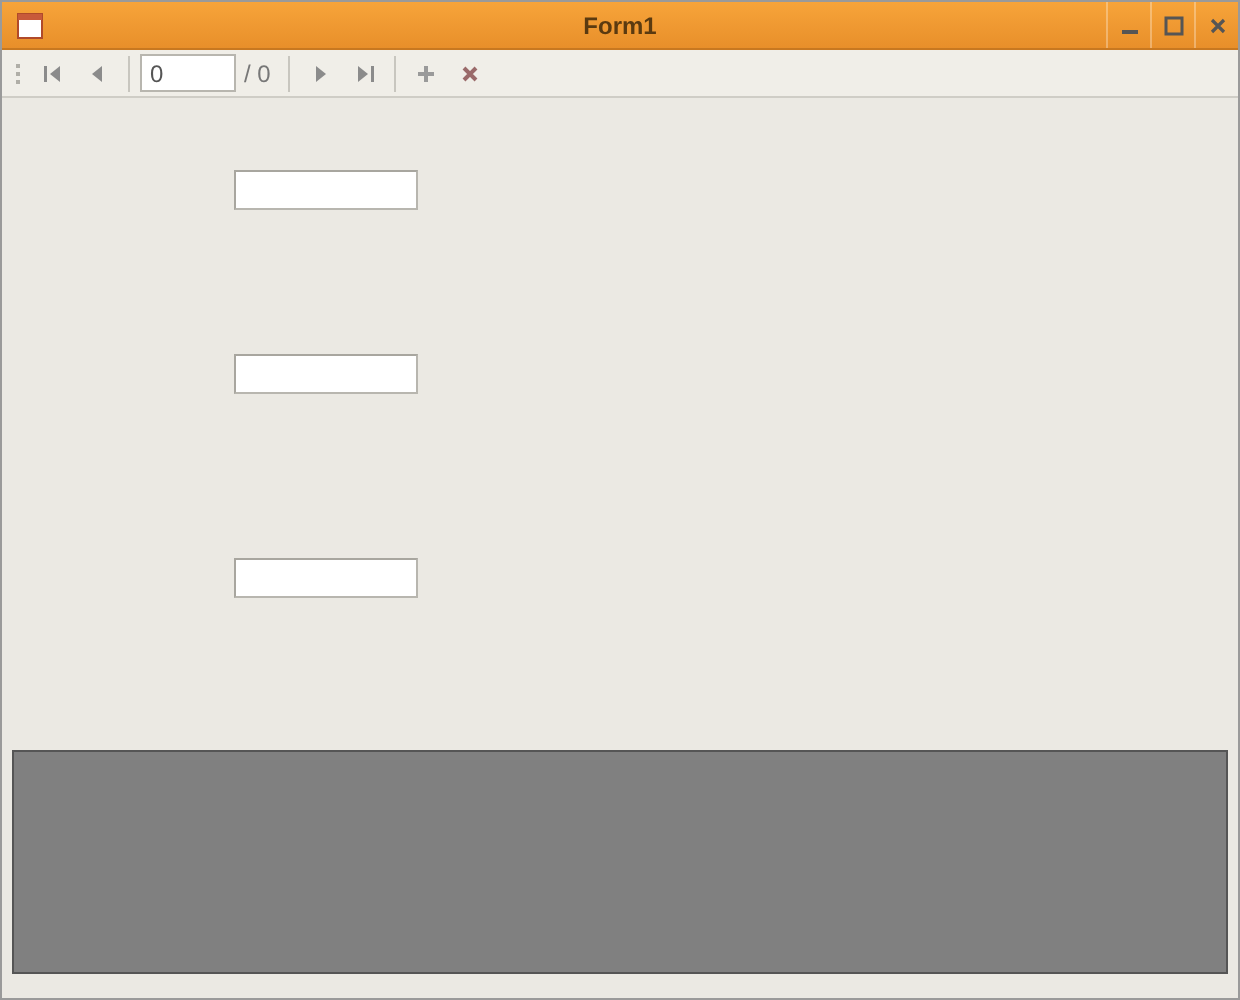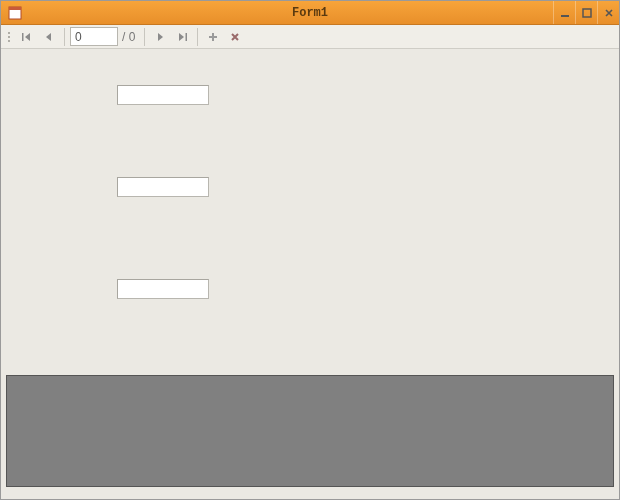--- a/index.html
+++ b/index.html
@@ -20,21 +20,20 @@
       flex-direction: column;
     }
     
     .titlebar {
       height: 24px;
       background: linear-gradient(to bottom, #f7a43a 0%, #e88f2a 100%);
       display: flex;
       align-items: center;
       border-bottom: 1px solid #c87820;
       position: relative;
-      font-family: Liberation Mono, monospace;
     }
     .titlebar .app-icon {
       width: 16px; height: 16px;
       margin-left: 6px;
       display: flex; align-items: center; justify-content: center;
     }
     .titlebar .app-icon svg { display: block; }
     .titlebar .title {
       position: absolute;
       left: 0; right: 0;

